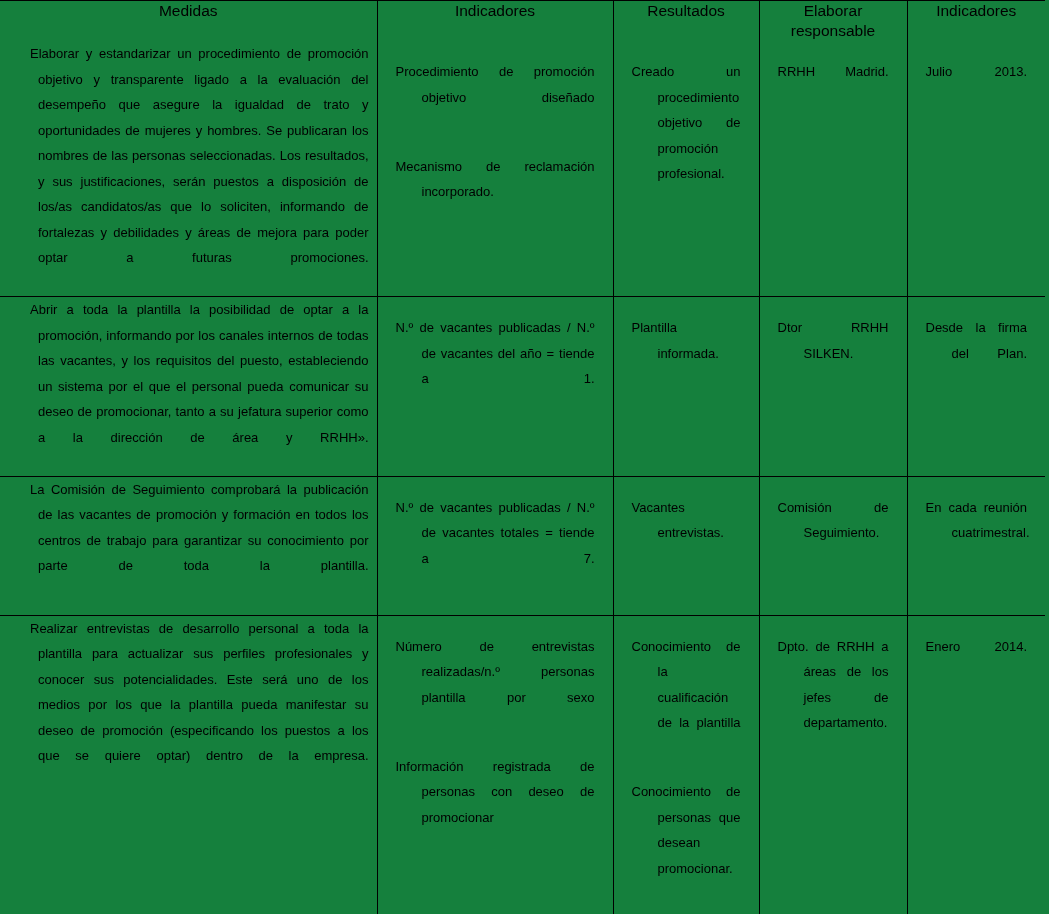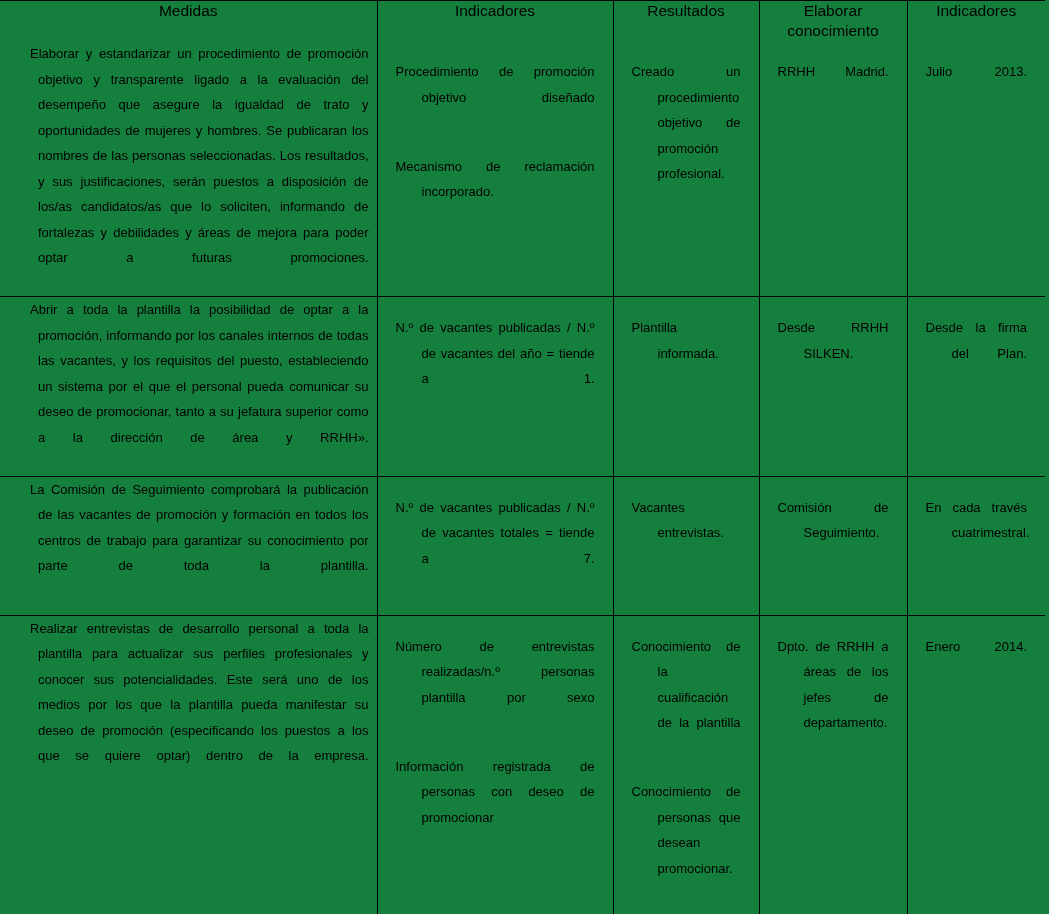--- a/index.html
+++ b/index.html
@@ -128,21 +128,21 @@
             <span class="hdr-line">Medidas</span>
           </th>
         <th class="vsep">
             <span class="hdr-line">Indicadores</span>
           </th>
         <th class="vsep">
             <span class="hdr-line">Resultados</span>
           </th>
         <th class="vsep">
             <span class="hdr-line">Elaborar</span>
-            <span class="hdr-line">conocimiento</span>
+            <span class="hdr-line">responsable</span>
           </th>
         <th>
             <span class="hdr-line">Indicadores</span>
           </th>
       </tr>
     </thead>
     <tbody id="table-body">
         <tr>
           <td class="vsep col-medidas">
             <p class="measure"><span class="num">1.</span><span>Elaborar y estandarizar un procedimiento de promoción objetivo y transparente ligado a la evaluación del desempeño que asegure la igualdad de trato y oportunidades de mujeres y hombres. Se publicaran los nombres de las personas seleccionadas. Los resultados, y sus justificaciones, serán puestos a disposición de los/as candidatos/as que lo soliciten, informando de fortalezas y debilidades y áreas de mejora para poder optar a futuras promociones.</span></p>
@@ -165,41 +165,41 @@
           <td class="vsep col-medidas">
             <p class="measure"><span class="num">2.</span><span>Abrir a toda la plantilla la posibilidad de optar a la promoción, informando por los canales internos de todas las vacantes, y los requisitos del puesto, estableciendo un sistema por el que el personal pueda comunicar su deseo de promocionar, tanto a su jefatura superior como a la dirección de área y RRHH».</span></p>
           </td>
           <td class="vsep">
             <p class="para">N.º de vacantes publicadas / N.º de vacantes del año = tiende a 1.</p>
           </td>
           <td class="vsep">
             <p class="para">Plantilla informada.</p>
           </td>
           <td class="vsep">
-            <p class="para">Desde RRHH SILKEN.</p>
+            <p class="para">Dtor RRHH SILKEN.</p>
           </td>
           <td>
             <p class="para">Desde la firma del Plan.</p>
           </td>
         </tr>
         <tr class="hrule">
           <td class="vsep col-medidas">
             <p class="measure"><span class="num">3.</span><span>La Comisión de Seguimiento comprobará la publicación de las vacantes de promoción y formación en todos los centros de trabajo para garantizar su conocimiento por parte de toda la plantilla.</span></p>
           </td>
           <td class="vsep">
             <p class="para">N.º de vacantes publicadas / N.º de vacantes totales = tiende a 7.</p>
           </td>
           <td class="vsep">
             <p class="para">Vacantes entrevistas.</p>
           </td>
           <td class="vsep">
             <p class="para">Comisión de Seguimiento.</p>
           </td>
           <td>
-            <p class="para">En cada través cuatrimestral.</p>
+            <p class="para">En cada reunión cuatrimestral.</p>
           </td>
         </tr>
         <tr class="hrule">
           <td class="vsep col-medidas">
             <p class="measure"><span class="num">4.</span><span>Realizar entrevistas de desarrollo personal a toda la plantilla para actualizar sus perfiles profesionales y conocer sus potencialidades. Este será uno de los medios por los que la plantilla pueda manifestar su deseo de promoción (especificando los puestos a los que se quiere optar) dentro de la empresa.</span></p>
           </td>
           <td class="vsep">
             <p class="para">Número de entrevistas realizadas/n.º personas plantilla por sexo</p>
             <p class="para">Información registrada de personas con deseo de promocionar</p>
           </td>

